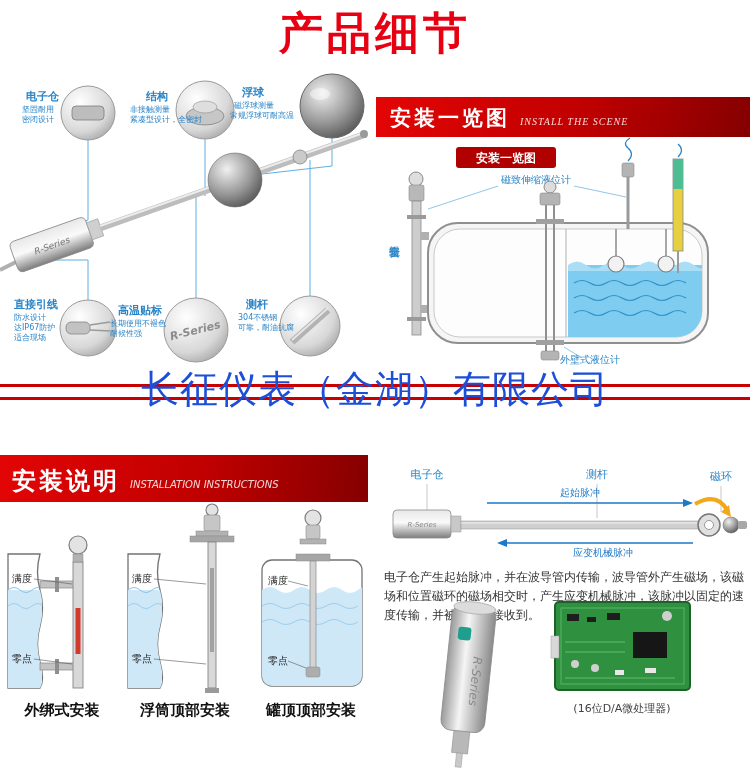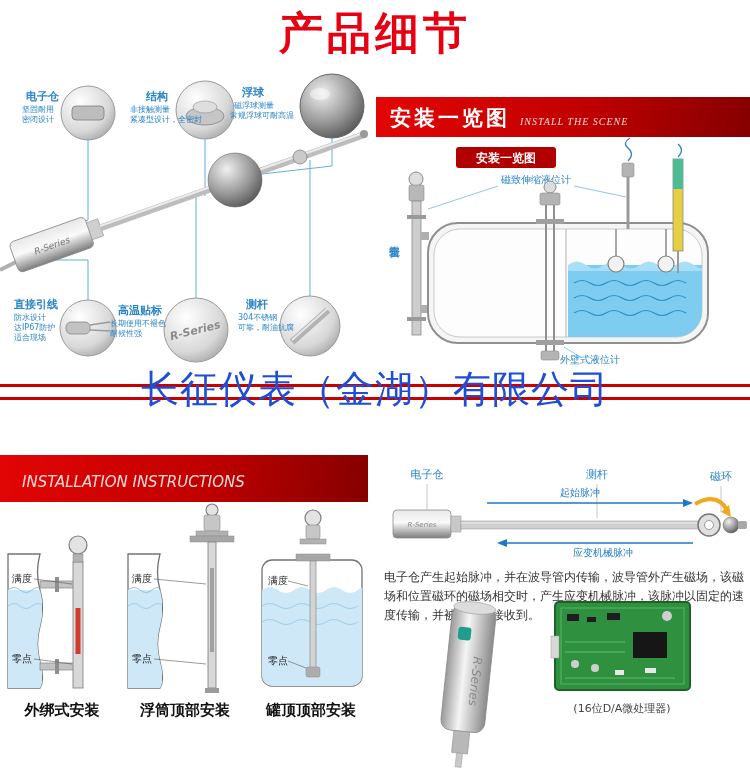--- a/index.html
+++ b/index.html
@@ -17,21 +17,21 @@
     position:absolute; display:flex; align-items:flex-end; color:#fff;
     background:linear-gradient(100deg,#e30505 0%,#c00000 55%,#850000 100%);
   }
   .banner .cn { font-weight:bold; letter-spacing:3px; line-height:1; }
   .banner .en { font-style:italic; opacity:.85; line-height:1; }
   #banner-scene { left:376px; top:97px; width:374px; height:40px; padding:0 0 8px 14px; }
   #banner-scene .cn { font-size:21px; }
   #banner-scene .en { font-size:10px; margin-left:10px; padding-bottom:2px; letter-spacing:1px;font-family:Liberation Serif, serif; }
   #banner-install { left:0; top:455px; width:368px; height:47px; padding:0 0 9px 12px; }
   #banner-install .cn { font-size:24px; }
-  #banner-install .en { font-size:15px; margin-left:10px; padding-bottom:3px;font-style:italic; }
+  #banner-install .en { font-size:10px; margin-left:10px; padding-bottom:3px;font-style:italic; }
   .red-line { position:absolute; left:0; width:750px; height:3px; background:#c80000; }
   #red-line-1 { top:384px; }
   #red-line-2 { top:397px; }
   .watermark {
     position:absolute; top:364px; left:0; width:100%; text-align:center; z-index:6;
     font-size:38px; color:#1d4ed8; font-weight:500; letter-spacing:1px;
   }
   .principle-text {
     position:absolute; left:384px; top:556px; width:360px;
     font-size:12px; line-height:1.6; color:#333;
@@ -208,20 +208,21 @@
 
     <text x="18" y="100" font-size="11" fill="#2a85c8" style="writing-mode:vertical-rl;text-orientation:upright">组合安装</text>
     <text x="214" y="226" text-anchor="middle" font-size="10" fill="#2a85c8">外壁式液位计</text>
   </svg>
 
   <div class="red-line" id="red-line-1"></div>
   <div class="red-line" id="red-line-2"></div>
   <div class="watermark">长征仪表（金湖）有限公司</div>
 
   <div class="banner" id="banner-install">
+    <span class="cn">安装说明</span>
     <span class="en">INSTALLATION INSTRUCTIONS</span>
   </div>
 
   <svg class="svg-abs" id="svg-install" style="left:0;top:502px" width="370" height="268" viewBox="0 0 370 268">
     <defs>
       <clipPath id="wall1">
           <path d="M8,52 L40,52 Q35,70 40,88 Q45,106 40,124 Q35,142 40,160 Q45,178 40,186 L8,186 Z"></path>
         </clipPath>
       <clipPath id="wall2">
           <path d="M128,52 L160,52 Q155,70 160,88 Q165,106 160,124 Q155,142 160,160 Q165,178 160,186 L128,186 Z"></path>

